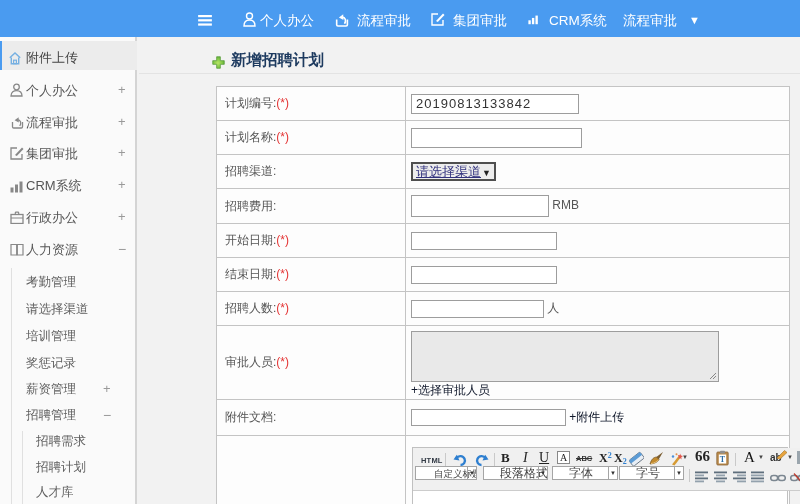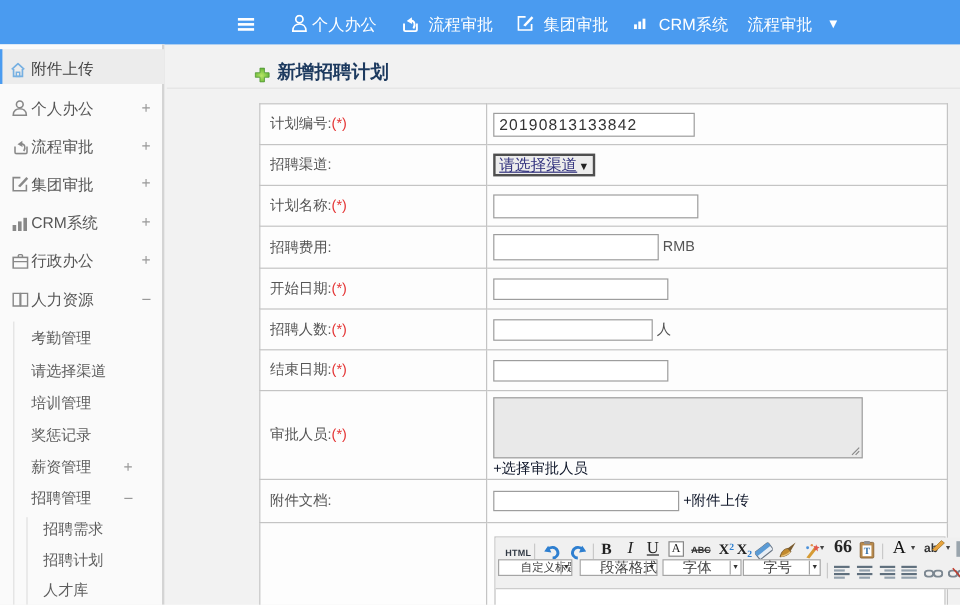--- a/index.html
+++ b/index.html
@@ -203,42 +203,42 @@
 </svg>
 <div class="abs" style="left:231px;top:50px;font-size:15.5px;font-weight:bold;color:#1d3a5f;">新增招聘计划</div>
 
 <table id="tbl" cellspacing="0">
   <tbody>
       <tr style="height:34px">
         <td class="lb">计划编号:<span class="star">(*)</span></td>
         <td class="fd"><input class="t" style="width: 168px; letter-spacing: 1px;" value="20190813133842"></td>
       </tr>
   <tr style="height:34px">
+        <td class="lb">计划名称:<span class="star">(*)</span></td>
+        <td class="fd"><input class="t" style="width: 171px;"></td>
+      </tr>
+  <tr style="height:34px">
         <td class="lb">招聘渠道:</td>
         <td class="fd"><span id="sel-qd"><u>请选择渠道</u><span class="ar">▼</span></span></td>
-      </tr>
-  <tr style="height:34px">
-        <td class="lb">计划名称:<span class="star">(*)</span></td>
-        <td class="fd"><input class="t" style="width: 171px;"></td>
       </tr>
   <tr style="height:35px">
         <td class="lb">招聘费用:</td>
         <td class="fd"><input class="t" style="width: 138px; height: 22px;"> RMB</td>
       </tr>
   <tr style="height:34px">
         <td class="lb">开始日期:<span class="star">(*)</span></td>
         <td class="fd"><input class="t" style="width: 146px; height: 18px;"></td>
       </tr>
   <tr style="height:34px">
+        <td class="lb">结束日期:<span class="star">(*)</span></td>
+        <td class="fd"><input class="t" style="width: 146px; height: 18px;"></td>
+      </tr>
+  <tr style="height:34px">
         <td class="lb">招聘人数:<span class="star">(*)</span></td>
         <td class="fd"><input class="t" style="width: 133px; height: 18px;"> 人</td>
-      </tr>
-  <tr style="height:34px">
-        <td class="lb">结束日期:<span class="star">(*)</span></td>
-        <td class="fd"><input class="t" style="width: 146px; height: 18px;"></td>
       </tr>
   <tr style="height:74px">
         <td class="lb">审批人员:<span class="star">(*)</span></td>
         <td class="fd">
       <div id="ta">
             <svg style="position:absolute;right:1px;bottom:1px" width="8" height="8" viewBox="0 0 8 8">
               <path d="M7 1 L1 7 M7 4 L4 7" stroke="#888" stroke-width="1" fill="none"></path>
             </svg>
           </div>
       <a class="lnk">+选择审批人员</a>

